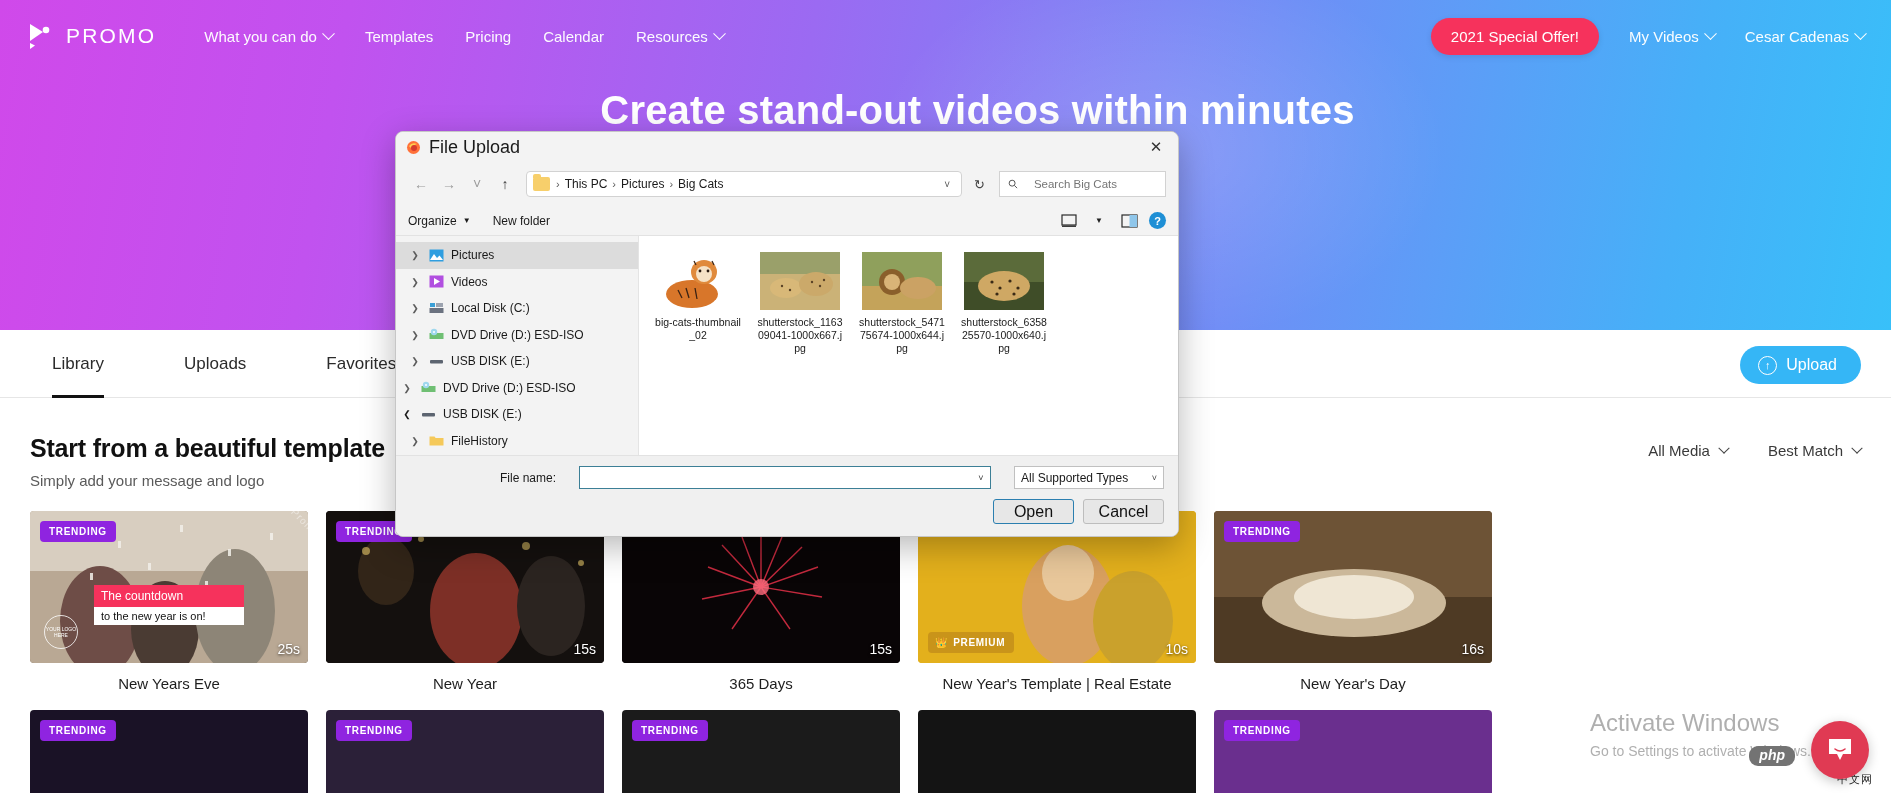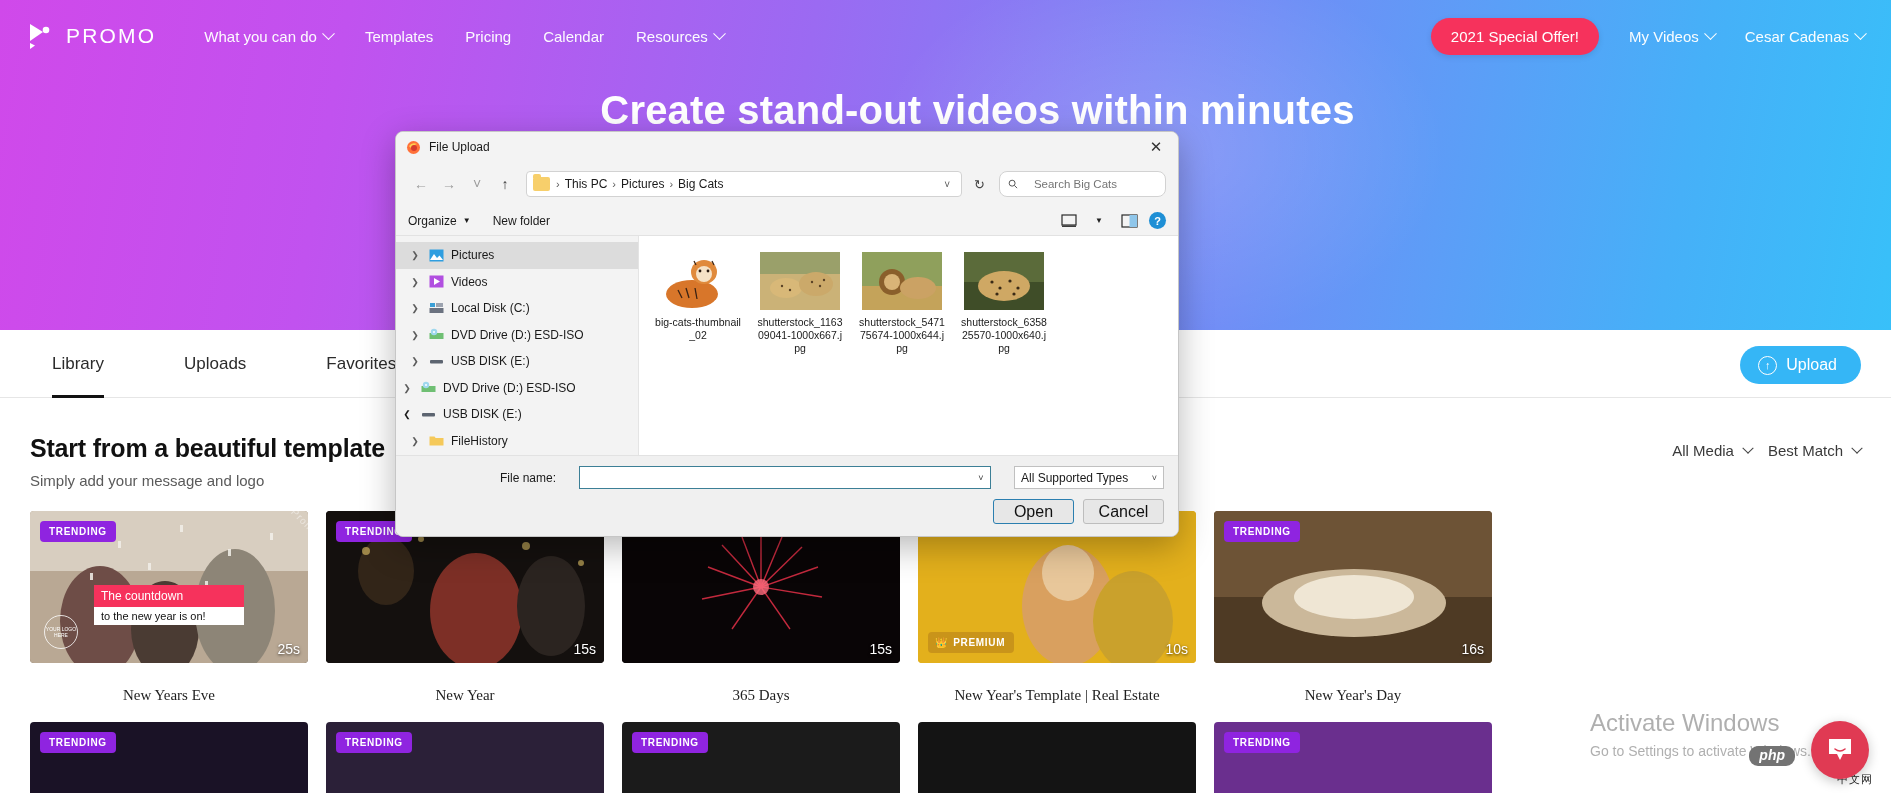--- a/index.html
+++ b/index.html
@@ -79,21 +79,21 @@
     font-family: "Liberation Sans", sans-serif;
   }
   .upload-btn .circ {
     width: 19px; height: 19px; border: 1.6px solid #fff; border-radius: 50%;
     display: flex; align-items: center; justify-content: center; font-size: 11px; line-height: 1;
   }
 
   .section-head { position: relative; padding: 36px 30px 0 30px; }
   .section-title { font-size: 25px; font-weight: 700; color: #111; letter-spacing: -.2px; }
   .section-sub { font-size: 15px; color: #5a5a5a; margin-top: 9px; }
-  .filters { position: absolute; right: 30px; top: 44px; display: flex; gap: 16px; }
+  .filters { position: absolute; right: 30px; top: 44px; display: flex; gap: 40px; }
   .filter {
     font-size: 15px; color: #3a3a3a; display: flex; align-items: center; gap: 10px; cursor: pointer;
   }
   .caret-dark {
     width: 8px; height: 8px; border-right: 1.8px solid #444; border-bottom: 1.8px solid #444;
     transform: rotate(45deg) translate(-2px,-2px); display: inline-block;
   }
 
   .grid {
     display: grid; grid-template-columns: repeat(5, 278px); gap: 18px;
@@ -113,21 +113,21 @@
   }
   .tag-premium {
     position: absolute; left: 10px; bottom: 10px; background: #c9941a; color: #fff;
     font-size: 10px; font-weight: 700; letter-spacing: .7px; padding: 5px 9px 5px 7px; border-radius: 4px;
     display: flex; align-items: center; gap: 5px;
   }
   .corner-wm {
     position: absolute; right: -14px; top: 6px; transform: rotate(45deg);
     color: rgba(255,255,255,.45); font-size: 10px; letter-spacing: 1px;
   }
-  .card-title { text-align: center; font-size: 15px; color: #1e1e1e; margin-top: 24px; font-family: Liberation Serif, serif; }
+  .card-title { text-align: center; font-size: 15px; color: #1e1e1e; margin-top: 12px; }
   .overlay-cap {
     position: absolute; left: 64px; bottom: 38px; width: 150px;
   }
   .overlay-cap .l1 { background: #f6325c; color: #fff; font-size: 12px; padding: 4px 7px; }
   .overlay-cap .l2 { background: #fff; color: #111; font-size: 11px; padding: 3px 7px; }
   .logo-ring {
     position: absolute; left: 14px; bottom: 14px; width: 34px; height: 34px; border-radius: 50%;
     border: 1.5px solid rgba(255,255,255,.8); display: flex; align-items: center; justify-content: center;
     color: #fff; font-size: 5px; text-align: center; line-height: 1.25;
   }
@@ -158,21 +158,21 @@
     background: #f3f3f3; border: 1px solid #c6c6c6; border-radius: 8px;
     box-shadow: 0 10px 34px rgba(0,0,0,.28);
     display: flex; flex-direction: column; overflow: hidden;
     font-family: "Liberation Sans", sans-serif;
   }
   .dlg-title {
     height: 30px; display: flex; align-items: center; padding: 0 0 0 10px; gap: 8px;
     background: #f3f3f3;
   }
   .ff-icon { width: 15px; height: 15px; }
-  .dlg-title-text { font-size: 12px; color: #1a1a1a; }
+  .dlg-title-text { font-size: 18px; color: #1a1a1a; }
   .dlg-close {
     margin-left: auto; width: 44px; height: 30px; display: flex; align-items: center;
     justify-content: center; font-size: 15px; color: #333; cursor: pointer;
   }
 
   .dlg-navbar {
     height: 44px; display: flex; align-items: center; gap: 2px; padding: 0 12px;
   }
   .nav-ico {
     width: 26px; height: 26px; display: flex; align-items: center; justify-content: center;
@@ -188,21 +188,21 @@
   }
   .crumb-folder::before {
     content: ""; position: absolute; left: 0; top: -3px; width: 8px; height: 4px;
     background: #f7cf6b; border-radius: 2px 2px 0 0;
   }
   .crumb { font-size: 12px; color: #1a1a1a; padding: 0 3px; cursor: pointer; }
   .crumb-sep { color: #5a5a5a; font-size: 11px; padding: 0 2px; }
   .crumb-caret { margin-left: auto; color: #555; font-size: 10px; padding: 0 7px; cursor: pointer; }
   .refresh { color: #444; font-size: 13px; padding: 0 4px; cursor: pointer; }
   .searchbox {
-    width: 167px; height: 26px; background: #fff; border: 1px solid #d2d2d2; border-radius: 8px;
+    width: 167px; height: 26px; background: #fff; border: 1px solid #d2d2d2; border-radius: 0;
     display: flex; align-items: center; gap: 16px; padding: 0 8px; margin-left: 8px;
   }
   .searchbox input {
     border: none; outline: none; font-size: 11.5px; color: #1a1a1a; width: 100%;
     font-family: "Liberation Sans", sans-serif; background: transparent;
   }
 
   .dlg-toolbar {
     height: 30px; display: flex; align-items: center; padding: 0 12px; gap: 22px;
     border-bottom: 1px solid #e2e2e2;

